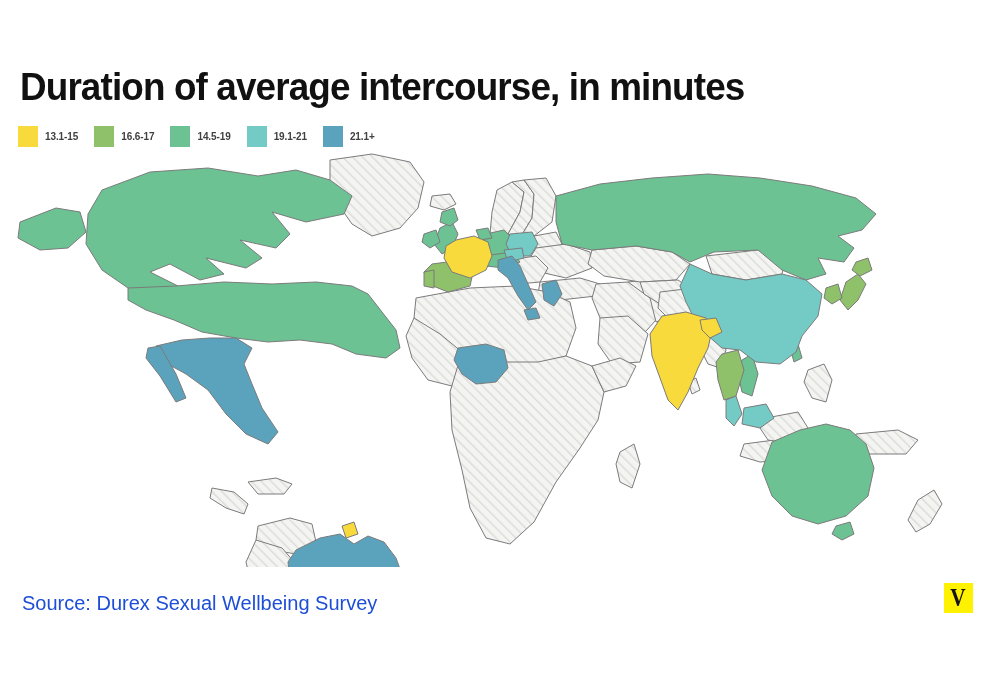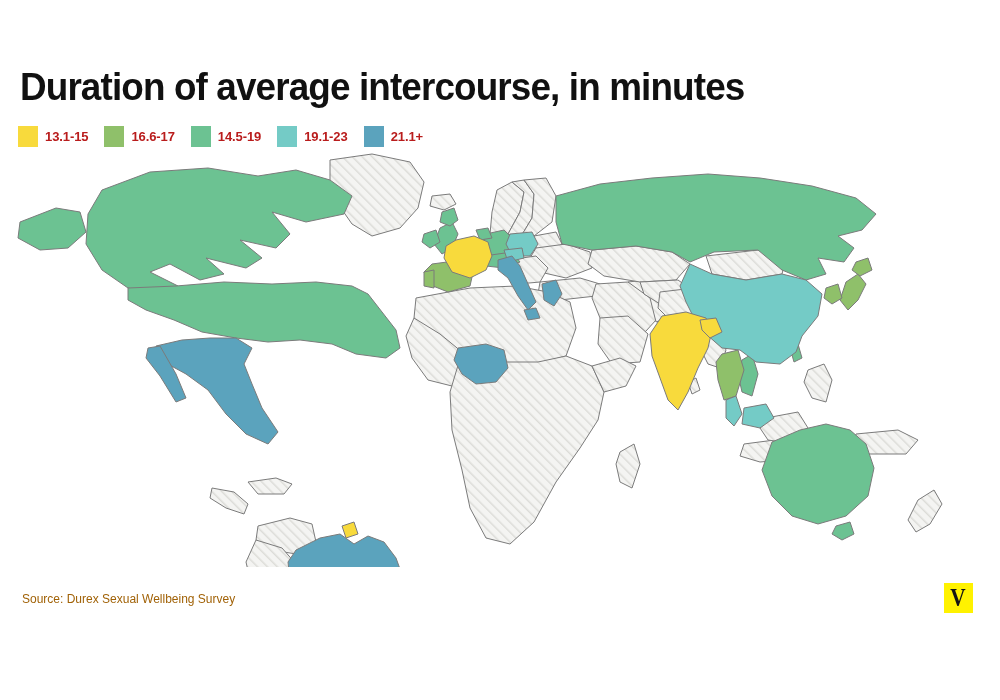--- a/index.html
+++ b/index.html
@@ -46,41 +46,41 @@
     display: flex;
     align-items: center;
     margin-right: 16px;
   }
   .legend-swatch {
     width: 20px;
     height: 21px;
     display: block;
   }
   .legend-label {
-    font-size: 13px;
-    color: #b91c1c;
+    font-size: 10px;
+    color: #404040;
     margin-left: 7px;
     font-weight: 600;
     letter-spacing: -0.1px;
     white-space: nowrap;
   }
   .map-wrap {
     position: absolute;
     left: 0px;
     top: 152px;
     width: 1000px;
     height: 415px;
   }
   .map-wrap svg { display: block; }
   .source {
     position: absolute;
     left: 22px;
     top: 592px;
-    font-size: 12px;
-    color: #a16207;
+    font-size: 20px;
+    color: #1d4ed8;
     letter-spacing: 0px;
   }
   .logo {
     position: absolute;
     left: 944px;
     top: 583px;
     width: 29px;
     height: 30px;
     background: #fff200;
     display: flex;
@@ -112,21 +112,21 @@
     <div class="legend-item">
       <span class="legend-swatch" style="background: rgb(143, 192, 106);"></span>
       <span class="legend-label">16.6-17</span>
     </div>
     <div class="legend-item">
       <span class="legend-swatch" style="background: rgb(108, 194, 146);"></span>
       <span class="legend-label">14.5-19</span>
     </div>
     <div class="legend-item">
       <span class="legend-swatch" style="background: rgb(116, 203, 198);"></span>
-      <span class="legend-label">19.1-23</span>
+      <span class="legend-label">19.1-21</span>
     </div>
     <div class="legend-item">
       <span class="legend-swatch" style="background: rgb(91, 163, 189);"></span>
       <span class="legend-label">21.1+</span>
     </div>
   </div>
 
   <div class="map-wrap">
     <svg width="1000" height="415" viewBox="0 0 1000 415" xmlns="http://www.w3.org/2000/svg">
       <defs>

